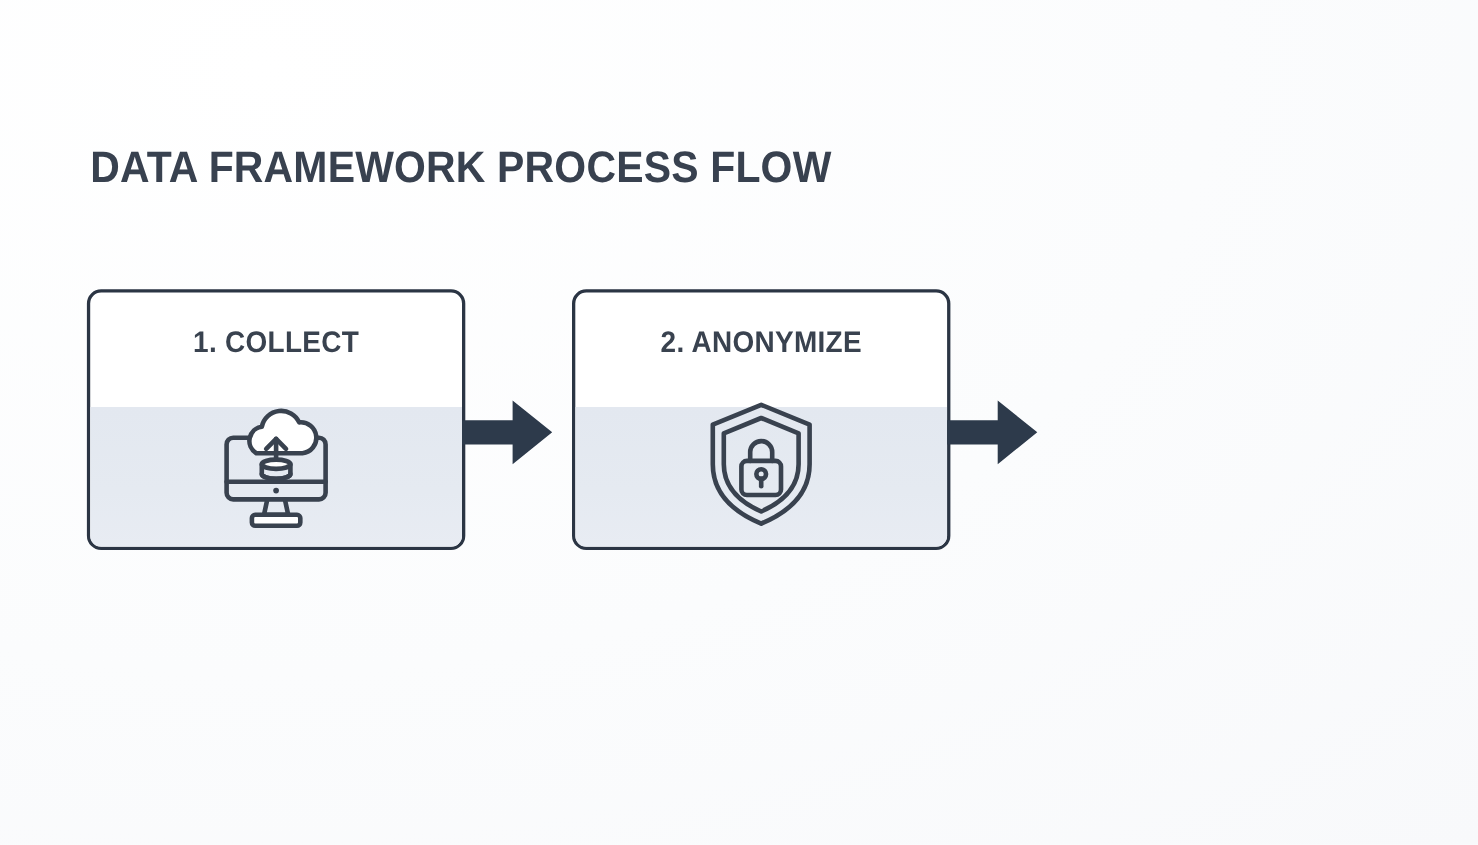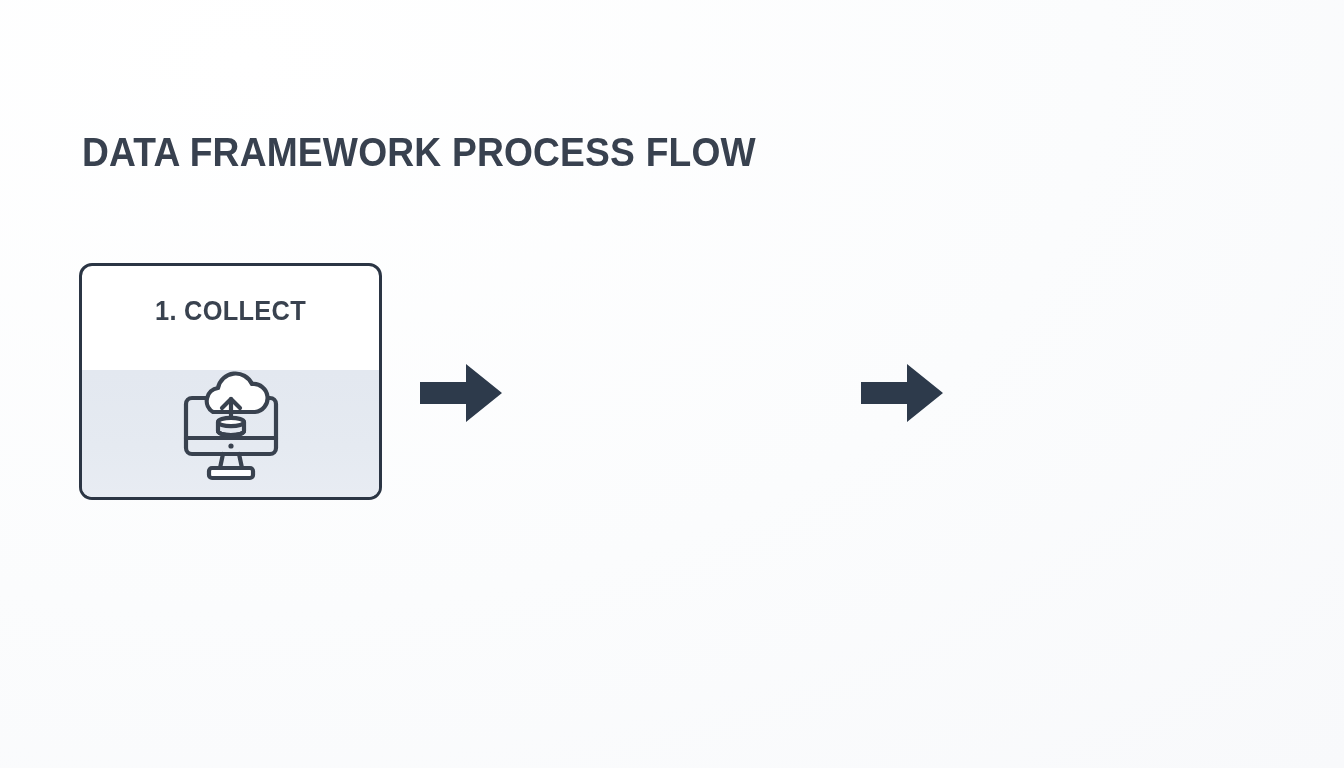--- a/index.html
+++ b/index.html
@@ -41,21 +41,21 @@
     position: absolute;
     left: 0;
     top: 263px;
     width: 1344px;
     height: 240px;
   }
 
   .card {
     position: absolute;
     top: 0;
-    width: 303px;
+    width: 344px;
     height: 237px;
     box-sizing: border-box;
     border: 3px solid #2b3544;
     border-radius: 13px;
     background: #ffffff;
     overflow: hidden;
   }
   .card-1 { left: 79px; }
   .card-2 { left: 520px; }
   .card-3 { left: 961px; }
@@ -140,20 +140,39 @@
       </svg>
     </div>
   </div>
 
   <div class="arrow arrow-1">
     <svg viewBox="0 0 84 62">
       <path d="M0 20h46V2l36 29-36 29V42H0z" fill="#2d3a4b"></path>
     </svg>
   </div>
 
+  <div class="card card-2">
+    <div class="card-band"></div>
+    <div class="card-label">2. ANONYMIZE</div>
+    <div class="card-icon">
+      <svg viewBox="0 0 128 128" fill="none" stroke="#39424f" stroke-width="4.2" stroke-linecap="round" stroke-linejoin="round">
+
+        <path d="M64 10 L108 28 v36 c0 28-20 44-44 54 C40 108 20 92 20 64 V28 z"></path>
+
+        <path d="M64 22 L98 36 v28 c0 22-16 35-34 43 C46 99 30 86 30 64 V36 z"></path>
+
+        <path d="M54 61v-8a10 10 0 0 1 20 0v8"></path>
+
+        <rect x="46" y="61" width="36" height="31" rx="5"></rect>
+
+        <circle cx="64" cy="73" r="4.4"></circle>
+        <path d="M64 77v7"></path>
+      </svg>
+    </div>
+  </div>
 
   <div class="arrow arrow-2">
     <svg viewBox="0 0 84 62">
       <path d="M0 20h46V2l36 29-36 29V42H0z" fill="#2d3a4b"></path>
     </svg>
   </div>
 
 
 </div>
 

